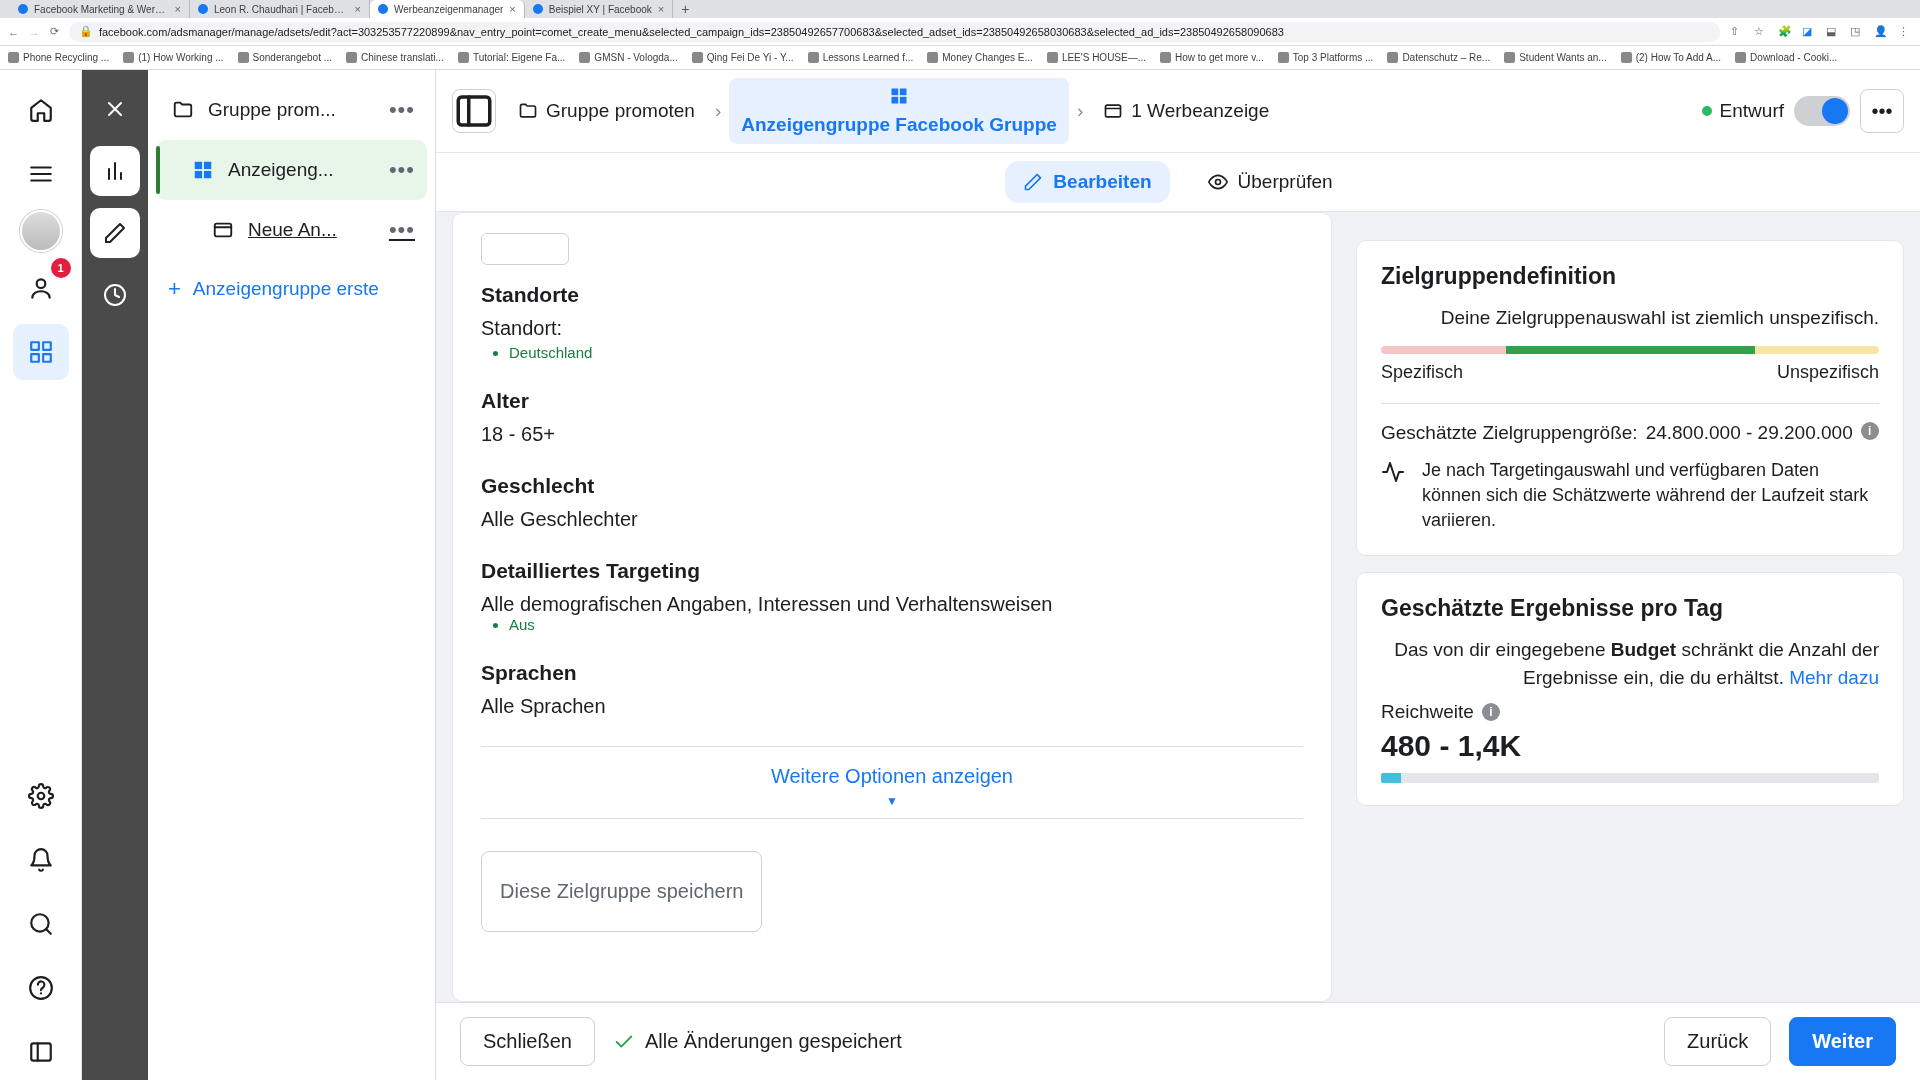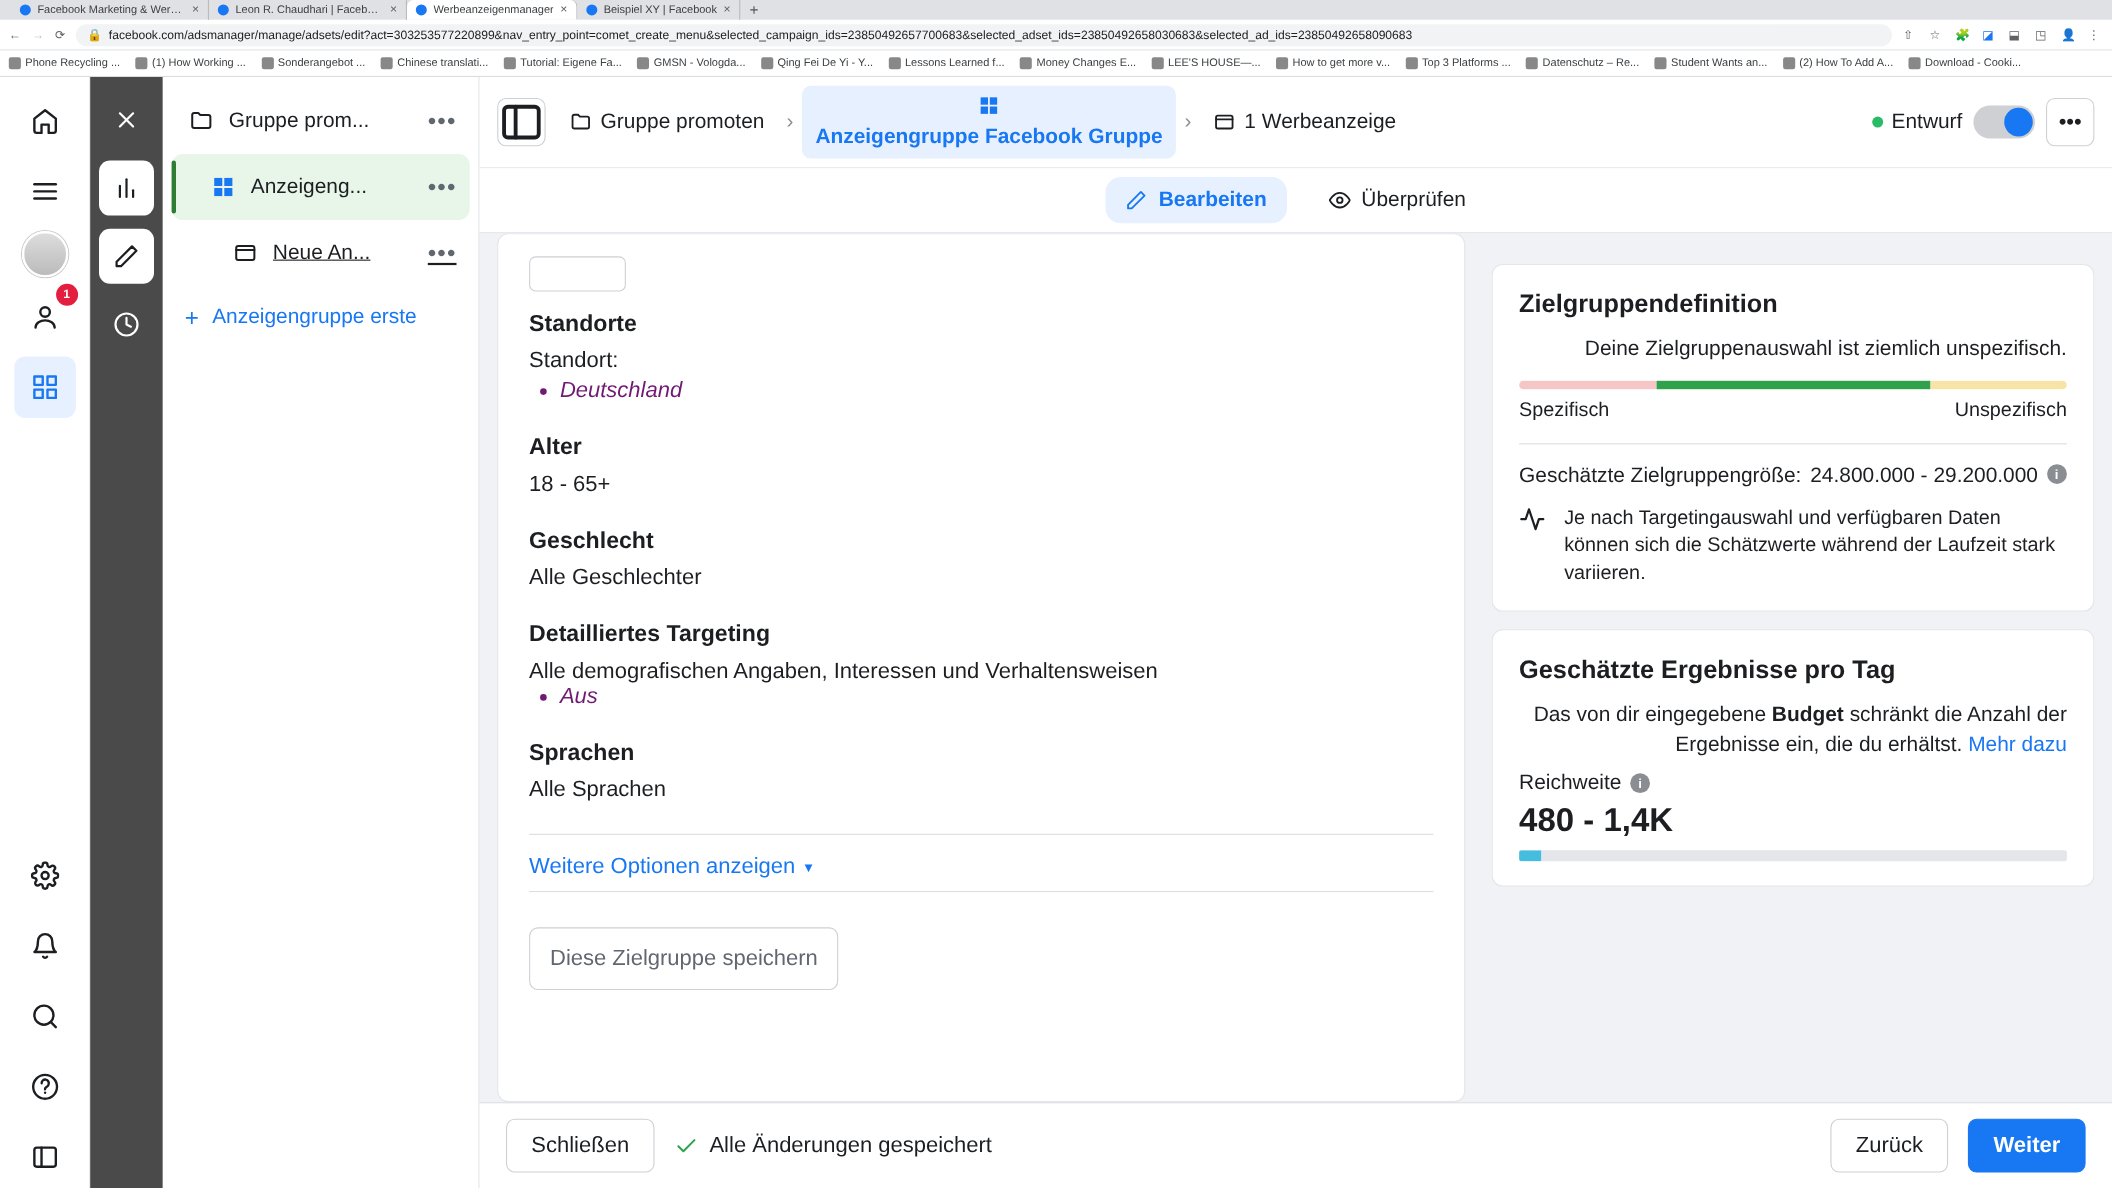--- a/index.html
+++ b/index.html
@@ -82,26 +82,26 @@
 
 .content { flex: 1; display: flex; gap: 24px; padding: 0 16px; overflow: hidden; }
 .col-left { flex: 1; background: #fff; border: 1px solid #e4e6eb; border-radius: 10px; padding: 20px 28px; overflow-y: hidden; position: relative; }
 .col-right { width: 548px; display: flex; flex-direction: column; gap: 16px; overflow-y: hidden; }
 
 .pill { display: inline-block; padding: 6px 14px; border: 1px solid #ced0d4; border-radius: 6px; color: #ccc; font-size: 16px; margin-bottom: 18px; }
 
 .section h3 { font-size: 21px; font-weight: 700; color: #1c1e21; margin-bottom: 10px; }
 .section { margin-bottom: 28px; }
 .section .lbl { font-size: 20px; color: #1c1e21; margin-bottom: 4px; }
-.section ul { list-style: disc; padding-left: 28px; font-size: 20px; color: #701a75; font-style: italic; }
+.section ul { list-style: disc; padding-left: 28px; font-size: 15px; color: #15803d; }
 .section .val { font-size: 20px; color: #1c1e21; }
 .hr { border: none; border-top: 1px solid #dadde1; margin: 10px 0 18px; }
-.link-more { color: #1877f2; font-size: 20px; display: flex; align-items: center; gap: 6px; }
+.link-more { color: #1877f2; font-size: 20px; display: flex; align-items: center; gap: 6px; flex-direction: column; }
 .link-more .car { font-size: 12px; }
-.save-audience { border: 1px solid #ced0d4; border-radius: 8px; padding: 16px 18px; font-size: 20px; color: #606770; display: inline-block; margin-top: 14px; }
+.save-audience { border: 1px solid #ced0d4; border-radius: 8px; padding: 28px 18px; font-size: 20px; color: #606770; display: inline-block; margin-top: 14px; }
 
 .card { background: #fff; border: 1px solid #e4e6eb; border-radius: 10px; padding: 22px 24px; }
 .card h2 { font-size: 23px; font-weight: 700; margin-bottom: 14px; color: #1c1e21; }
 .card p { font-size: 19px; color: #1c1e21; line-height: 1.45; text-align: right; }
 .gauge { height: 8px; border-radius: 4px; display: flex; overflow: hidden; margin: 14px 0 8px; }
 .gauge .g1 { background: #f6c6c6; flex: 1; }
 .gauge .g2 { background: #31a24c; flex: 2; }
 .gauge .g3 { background: #f9e4a8; flex: 1; }
 .gauge-labels { display: flex; justify-content: space-between; font-size: 18px; color: #1c1e21; margin-bottom: 20px; }
 .est-row { display: flex; align-items: flex-start; gap: 8px; font-size: 19px; color: #1c1e21; margin-bottom: 14px; }

